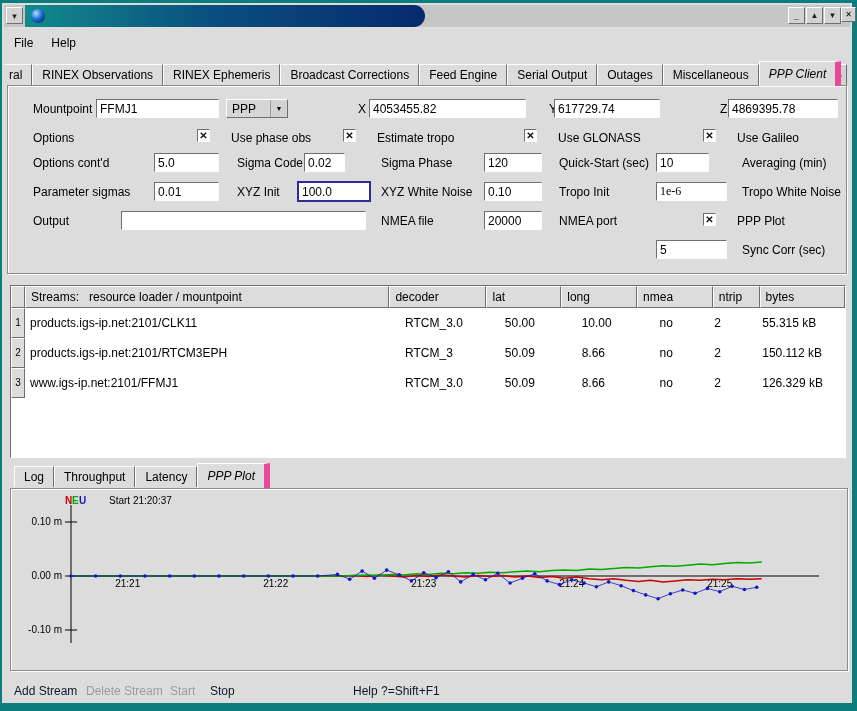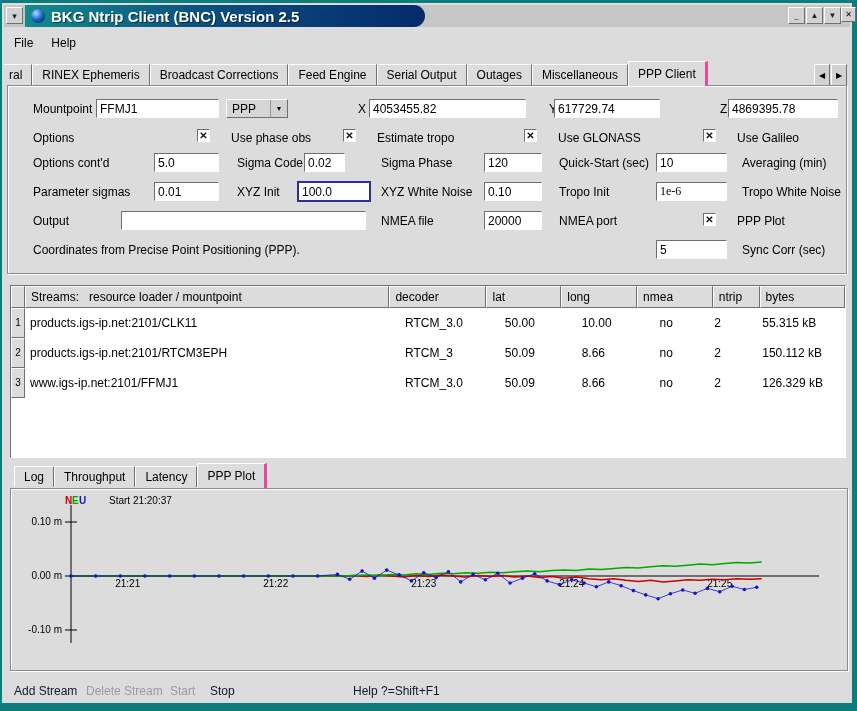--- a/index.html
+++ b/index.html
@@ -20,21 +20,21 @@
     border-color:#fdfdfd #6f6f6f #6f6f6f #fdfdfd;display:flex;align-items:center;justify-content:center;font-size:8px;box-sizing:border-box;}
   
   .menubar{position:absolute;left:4px;top:29px;height:21px;display:flex;align-items:center;gap:2px;}
   .menu-item{padding:2px 8px;}
   
   .tabbar{position:absolute;display:flex;align-items:flex-end;height:24px;}
   #top-tabs{left:2px;top:59px;}
   #bottom-tabs{left:12px;top:461px;}
   .tab{height:20px;line-height:20px;margin-bottom:1px;padding:0 9px;background:var(--window-grey,#dcdcdc);
     border-top:1px solid #fdfdfd;border-left:1px solid #fdfdfd;border-right:1px solid #6f6f6f;white-space:nowrap;font-size:12px;}
-  .tab.active{height:24px;line-height:24px;margin-bottom:0;position:relative;z-index:5;border-right:3px solid #ec4899;}
+  .tab.active{height:24px;line-height:24px;margin-bottom:0;position:relative;z-index:5;border-right:6px solid #ec4899;font-style:italic;}
   .tab.partial{border-left:none;padding-left:5px;}
   .tab-scroll{position:absolute;width:16px;height:22px;top:61px;background:#d2d2d2;border:1px solid;
     border-color:#fdfdfd #6f6f6f #6f6f6f #fdfdfd;display:flex;align-items:center;justify-content:center;font-size:8px;box-sizing:border-box;}
   
   .groupframe{position:absolute;left:5px;top:82px;width:838px;height:187px;border:1px solid #8b8b8b;
     box-shadow:inset 1px 1px 0 #fdfdfd,1px 1px 0 #fdfdfd;background:var(--window-grey,#dcdcdc);}
   .plotpanel{position:absolute;left:8px;top:485px;width:836px;height:181px;border:1px solid #8b8b8b;
     box-shadow:inset 1px 1px 0 #fdfdfd,1px 1px 0 #fdfdfd;background:var(--window-grey,#dcdcdc);}
   
   .lbl{position:absolute;height:14px;line-height:14px;white-space:nowrap;margin-left:8px;}
@@ -72,21 +72,20 @@
 
 <div id="screen">
   <div class="win">
 
     <div class="titlebar">
       <div class="wbtn menu-wbtn">
         <span>▾</span>
       </div>
       <div class="title-capsule">
         <span class="app-orb"></span>
-        <span>BKG Ntrip Client (BNC) Version 2.5</span>
       </div>
       <div class="wbtn" style="left:784px">
         <span>_</span>
       </div>
       <div class="wbtn" style="left:802px">
         <span>▲</span>
       </div>
       <div class="wbtn" style="left:820px">
         <span>▼</span>
       </div>
@@ -95,20 +94,21 @@
       <span>✕</span>
     </div>
 
     <div class="menubar">
       <span class="menu-item">File</span>
       <span class="menu-item">Help</span>
     </div>
 
     <div class="tabbar" id="top-tabs">
         <div class="tab partial">ral</div>
+        <div class="tab">RINEX Observations</div>
         <div class="tab">RINEX Ephemeris</div>
         <div class="tab">Broadcast Corrections</div>
         <div class="tab">Feed Engine</div>
         <div class="tab">Serial Output</div>
         <div class="tab">Outages</div>
         <div class="tab">Miscellaneous</div>
         <div class="tab active">PPP Client</div>
       </div>
     <div class="tab-scroll" style="left:812px">
       <span>◀</span>
@@ -144,42 +144,41 @@
       <span class="checkbox checked" style="left:695px;top:43px">✕</span>
       <span class="lbl" style="left:721px;top:45px">Use Galileo</span>
 
       <span class="lbl" style="left:17px;top:70px">Options cont'd</span>
       <input class="field" style="left: 146px; top: 67px; width: 65px;" value="5.0">
       <span class="lbl" style="left:221px;top:70px">Sigma Code</span>
       <input class="field" style="left: 296px; top: 67px; width: 41px;" value="0.02">
       <span class="lbl" style="left:365px;top:70px">Sigma Phase</span>
       <input class="field" style="left: 476px; top: 67px; width: 58px;" value="120">
       <span class="lbl" style="left:543px;top:70px">Quick-Start (sec)</span>
-      <input class="field" style="left: 648px; top: 67px; width: 71px;" value="10">
+      <input class="field" style="left: 648px; top: 67px; width: 53px;" value="10">
       <span class="lbl" style="left:726px;top:70px">Averaging (min)</span>
 
       <span class="lbl" style="left:17px;top:99px">Parameter sigmas</span>
       <input class="field" style="left: 146px; top: 96px; width: 65px;" value="0.01">
       <span class="lbl" style="left:221px;top:99px">XYZ Init</span>
       <input class="field focused" style="left: 289px; top: 95px; width: 74px;" value="100.0">
       <span class="lbl" style="left:365px;top:99px">XYZ White Noise</span>
       <input class="field" style="left: 476px; top: 96px; width: 58px;" value="0.10">
       <span class="lbl" style="left:543px;top:99px">Tropo Init</span>
       <input class="field" style="left: 648px; top: 96px; width: 71px; font-family: Liberation Serif, serif;" value="1e-6">
       <span class="lbl" style="left:726px;top:99px">Tropo White Noise</span>
 
       <span class="lbl" style="left:17px;top:128px">Output</span>
       <input class="field" style="left: 113px; top: 125px; width: 245px;" value="">
       <span class="lbl" style="left:365px;top:128px">NMEA file</span>
       <input class="field" style="left: 476px; top: 125px; width: 58px;" value="20000">
       <span class="lbl" style="left:543px;top:128px">NMEA port</span>
       <span class="checkbox checked" style="left:695px;top:127px">✕</span>
       <span class="lbl" style="left:721px;top:128px">PPP Plot</span>
 
-      <span class="lbl" style="left:17px;top:157px">Coordinates from Precise Point Positioning (PPP).</span>
       <input class="field" style="left: 648px; top: 154px; width: 71px;" value="5">
       <span class="lbl" style="left:726px;top:157px">Sync Corr (sec)</span>
     </div>
 
     <div class="streams" id="streams-table">
         <div class="trow">
           <div class="gut h"></div>
           <div class="hc" style="width: 376px;">Streams:   resource loader / mountpoint</div>
           <div class="hc" style="width: 100px;">decoder</div>
           <div class="hc" style="width: 77px;">lat</div>

